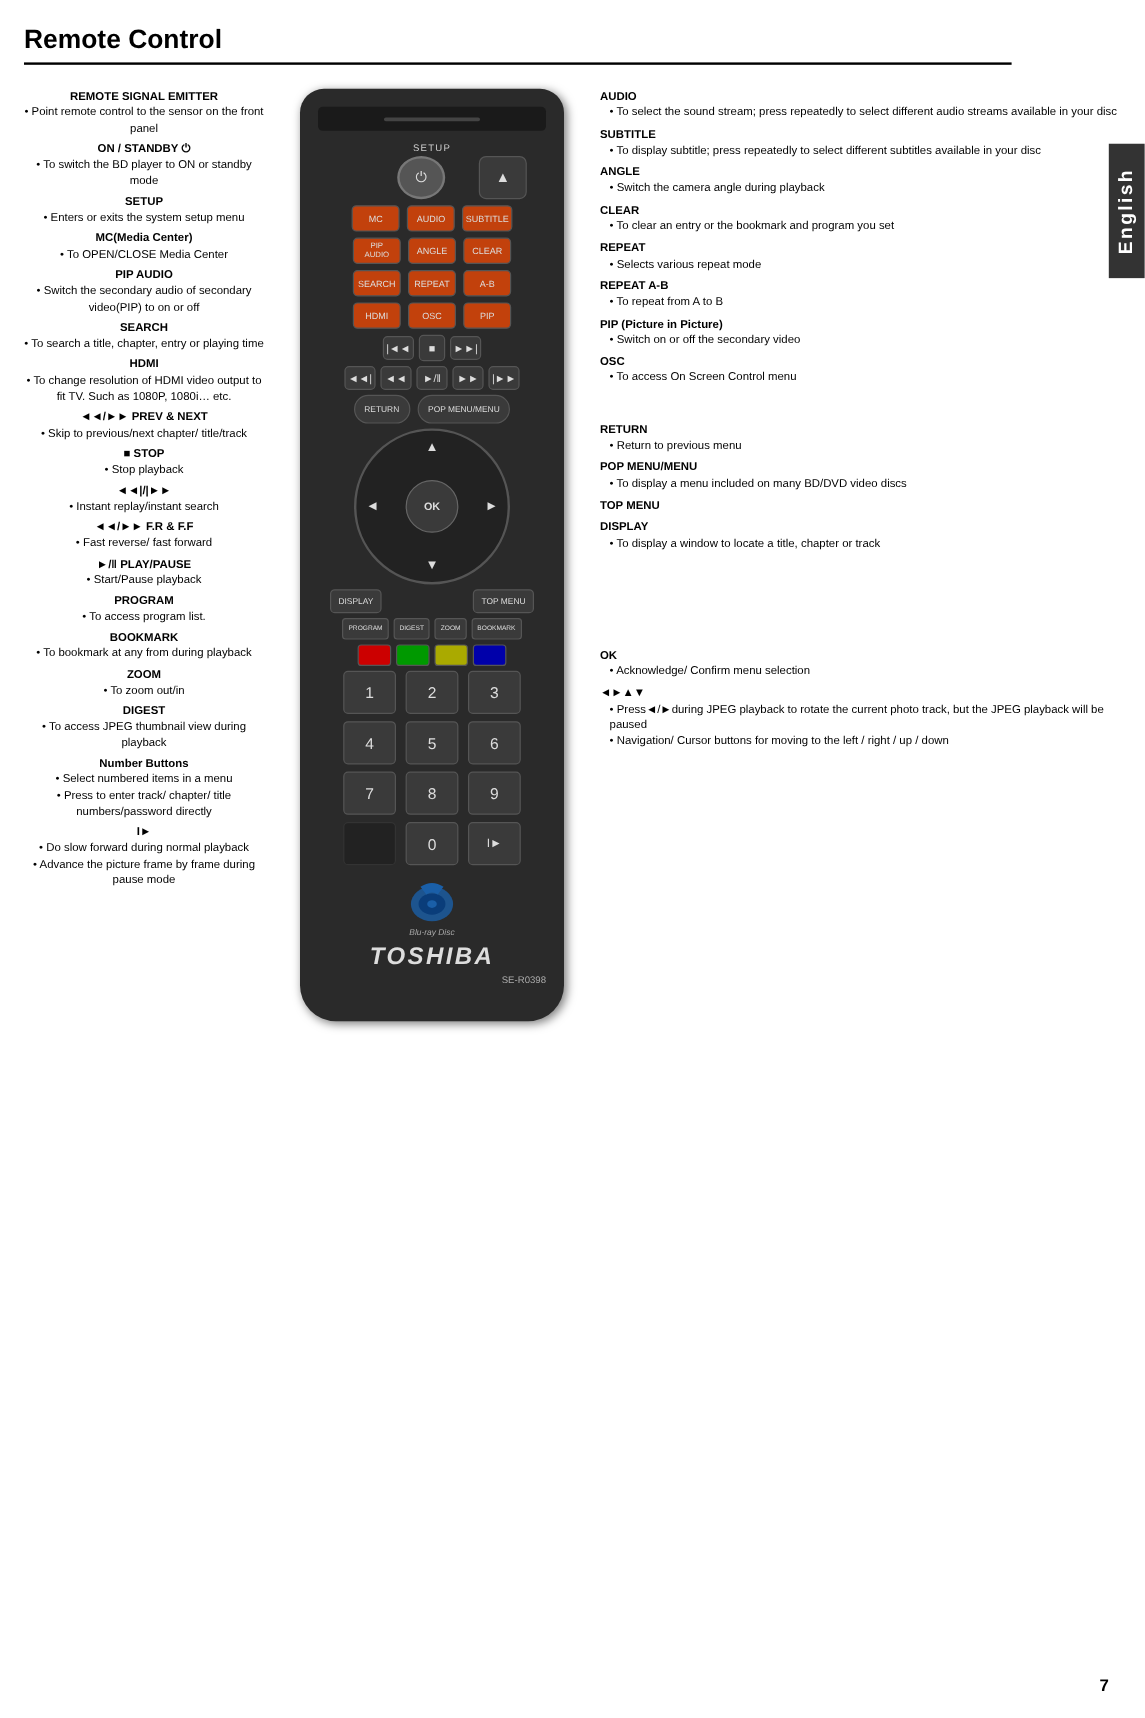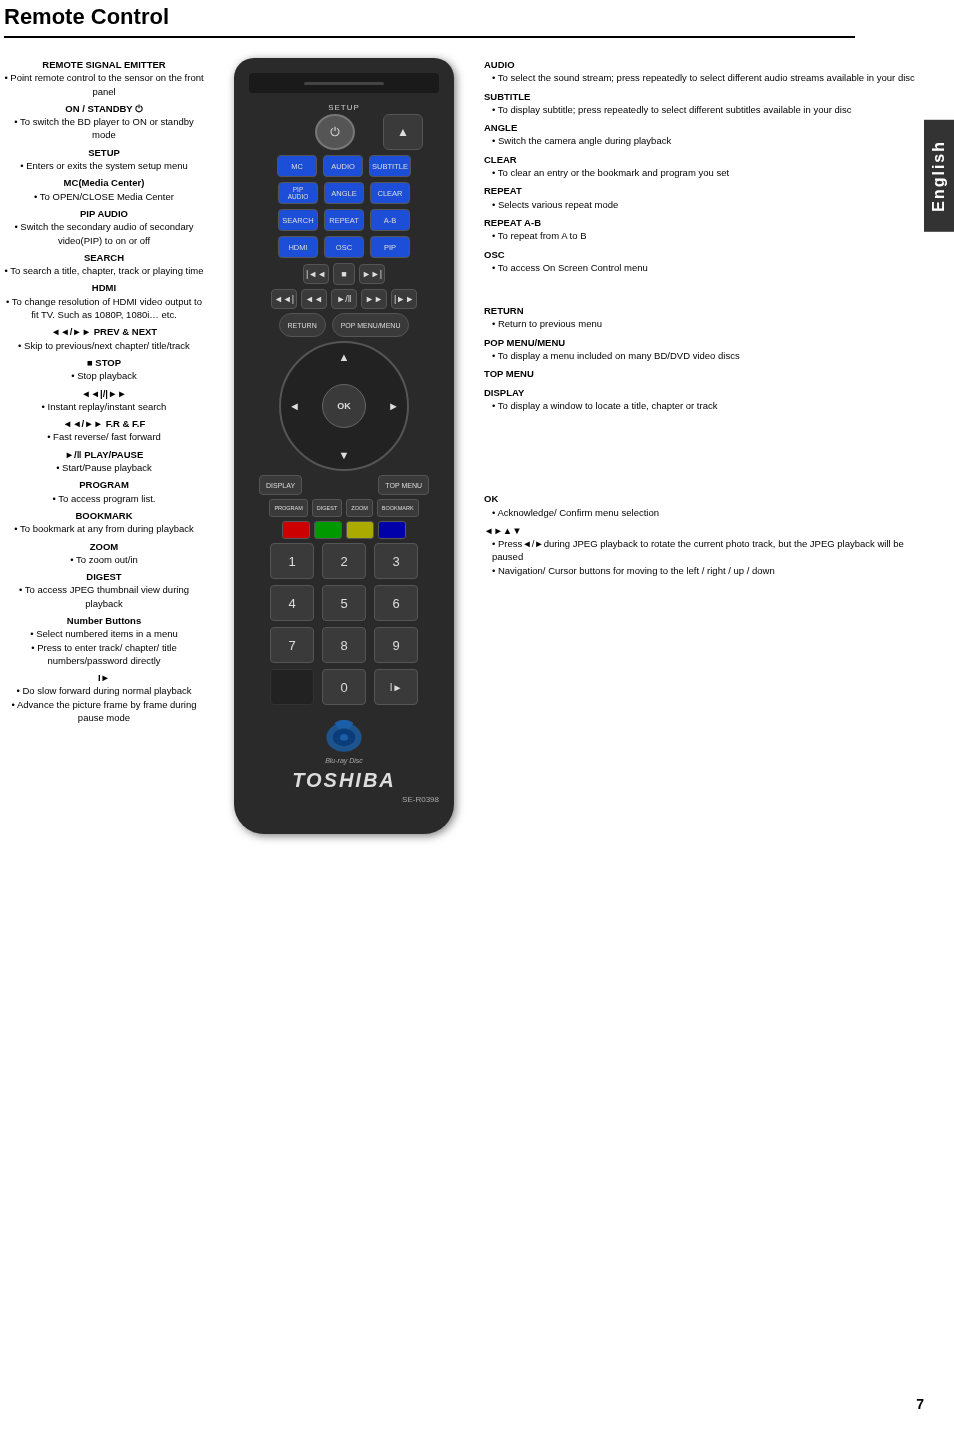--- a/index.html
+++ b/index.html
@@ -9,21 +9,21 @@
       font-family: Arial, Helvetica, sans-serif;
       font-size: 11px;
       background: #fff;
       color: #000;
       position: relative;
     }
 
     .page-container {
       width: 954px;
       min-height: 1432px;
-      padding: 4px;
+      padding: 20px;
       position: relative;
     }
 
     
     .english-tab {
       position: absolute;
       right: 0;
       top: 120px;
       background: #333;
       color: #fff;
@@ -135,21 +135,21 @@
     
     .btn-row {
       display: flex;
       justify-content: center;
       align-items: center;
       gap: 6px;
       margin-bottom: 5px;
     }
 
     .remote-btn {
-      background: #1d4ed8;
+      background: #c2410c;
       border: 1px solid #555;
       border-radius: 4px;
       color: #ddd;
       font-size: 7.5px;
       text-align: center;
       cursor: pointer;
       padding: 3px 2px;
       min-width: 40px;
       height: 22px;
       display: flex;
@@ -435,21 +435,21 @@
         <span class="desc">• To OPEN/CLOSE Media Center</span>
       </div>
 
       <div class="section">
         <span class="label lbl-bold">PIP AUDIO</span>
         <span class="desc">• Switch the secondary audio of secondary video(PIP) to on or off</span>
       </div>
 
       <div class="section">
         <span class="label lbl-bold">SEARCH</span>
-        <span class="desc">• To search a title, chapter, track or playing time</span>
+        <span class="desc">• To search a title, chapter, entry or playing time</span>
       </div>
 
       <div class="section">
         <span class="label lbl-bold">HDMI</span>
         <span class="desc">• To change resolution of HDMI video output to fit TV. Such as 1080P, 1080i… etc.</span>
       </div>
 
       <div class="section">
         <span class="label lbl-bold">◄◄/►► PREV &amp; NEXT</span>
         <span class="desc">• Skip to previous/next chapter/ title/track</span>
@@ -661,20 +661,24 @@
       <div class="section">
         <div class="lbl-bold">REPEAT</div>
         <div class="sub-bullet">• Selects various repeat mode</div>
       </div>
 
       <div class="section">
         <div class="lbl-bold">REPEAT A-B</div>
         <div class="sub-bullet">• To repeat from A to B</div>
       </div>
 
+      <div class="section">
+        <div class="lbl-bold">PIP (Picture in Picture)</div>
+        <div class="sub-bullet">• Switch on or off the secondary video</div>
+      </div>
 
       <div class="section">
         <div class="lbl-bold">OSC</div>
         <div class="sub-bullet">• To access On Screen Control menu</div>
       </div>
 
       <div style="margin-top:30px">
         <div class="section">
           <div class="lbl-bold">RETURN</div>
           <div class="sub-bullet">• Return to previous menu</div>

